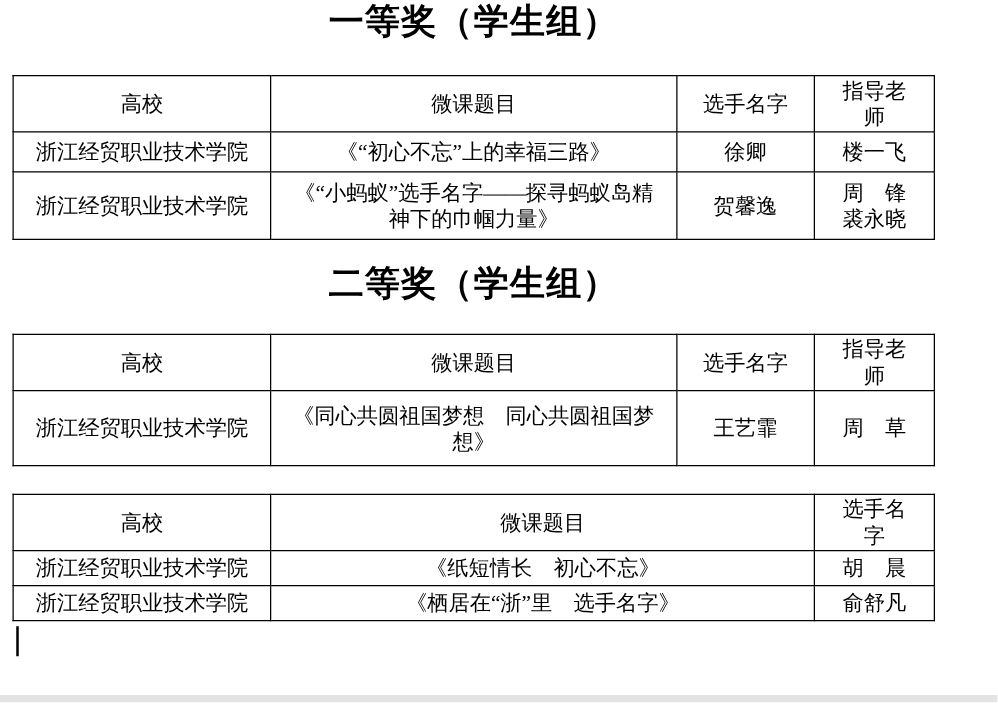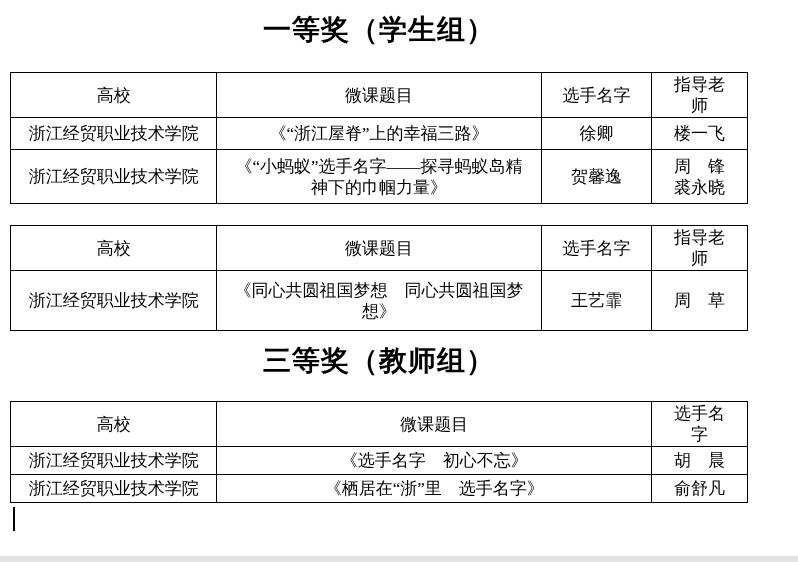--- a/index.html
+++ b/index.html
@@ -20,21 +20,21 @@
     width: 738px;
   }
   .award-title {
     margin: 0;
     text-align: center;
     font-size: 28px;
     font-weight: bold;
     line-height: 36px;
     letter-spacing: 1px;
   }
-  .t0 { padding-top: 12px; }
+  .t0 { }
   .t1 { margin-top: 18px; }
   .t2 { margin-top: 12px; }
 
   table {
     border-collapse: collapse;
     width: 100%;
     table-layout: fixed;
   }
   .tbl0 { margin-top: 24px; }
   .tbl1 { margin-top: 21px; }
@@ -92,34 +92,35 @@
       <tr>
         <th>高校</th>
         <th>微课题目</th>
         <th>选手名字</th>
         <th>指导老师</th>
       </tr>
     </thead>
     <tbody>
       <tr class="r0">
         <td>浙江经贸职业技术学院</td>
-        <td>《“浙江屋脊”上的幸福三路》</td>
+        <td>《“初心不忘”上的幸福三路》</td>
         <td>徐卿</td>
         <td>楼一飞</td>
       </tr>
       <tr class="r1">
         <td>浙江经贸职业技术学院</td>
         <td>《“小蚂蚁”选手名字——探寻蚂蚁岛精神下的巾帼力量》</td>
         <td>贺馨逸</td>
         <td>周　锋
 裘永晓</td>
       </tr>
     </tbody>
   </table>
 
+  <h2 class="award-title t1">二等奖（学生组）</h2>
   <table class="tbl1">
     <colgroup>
       <col style="width:28%">
         <col style="width:44%">
         <col style="width:15%">
         <col style="width:13%">
     </colgroup>
     <thead>
       <tr>
         <th>高校</th>
@@ -131,38 +132,37 @@
     <tbody>
       <tr class="r0">
         <td>浙江经贸职业技术学院</td>
         <td>《同心共圆祖国梦想　同心共圆祖国梦想》</td>
         <td>王艺霏</td>
         <td>周　草</td>
       </tr>
     </tbody>
   </table>
 
-  <h2 class="award-title t2">三等奖（教师组）</h2>
   <table class="tbl2">
     <colgroup>
       <col style="width:28%">
         <col style="width:59%">
         <col style="width:13%">
     </colgroup>
     <thead>
       <tr>
         <th>高校</th>
         <th>微课题目</th>
         <th>选手名字</th>
       </tr>
     </thead>
     <tbody>
       <tr class="r0">
         <td>浙江经贸职业技术学院</td>
-        <td>《选手名字　初心不忘》</td>
+        <td>《纸短情长　初心不忘》</td>
         <td>胡　晨</td>
       </tr>
       <tr class="r1">
         <td>浙江经贸职业技术学院</td>
         <td>《栖居在“浙”里　选手名字》</td>
         <td>俞舒凡</td>
       </tr>
     </tbody>
   </table>
 

